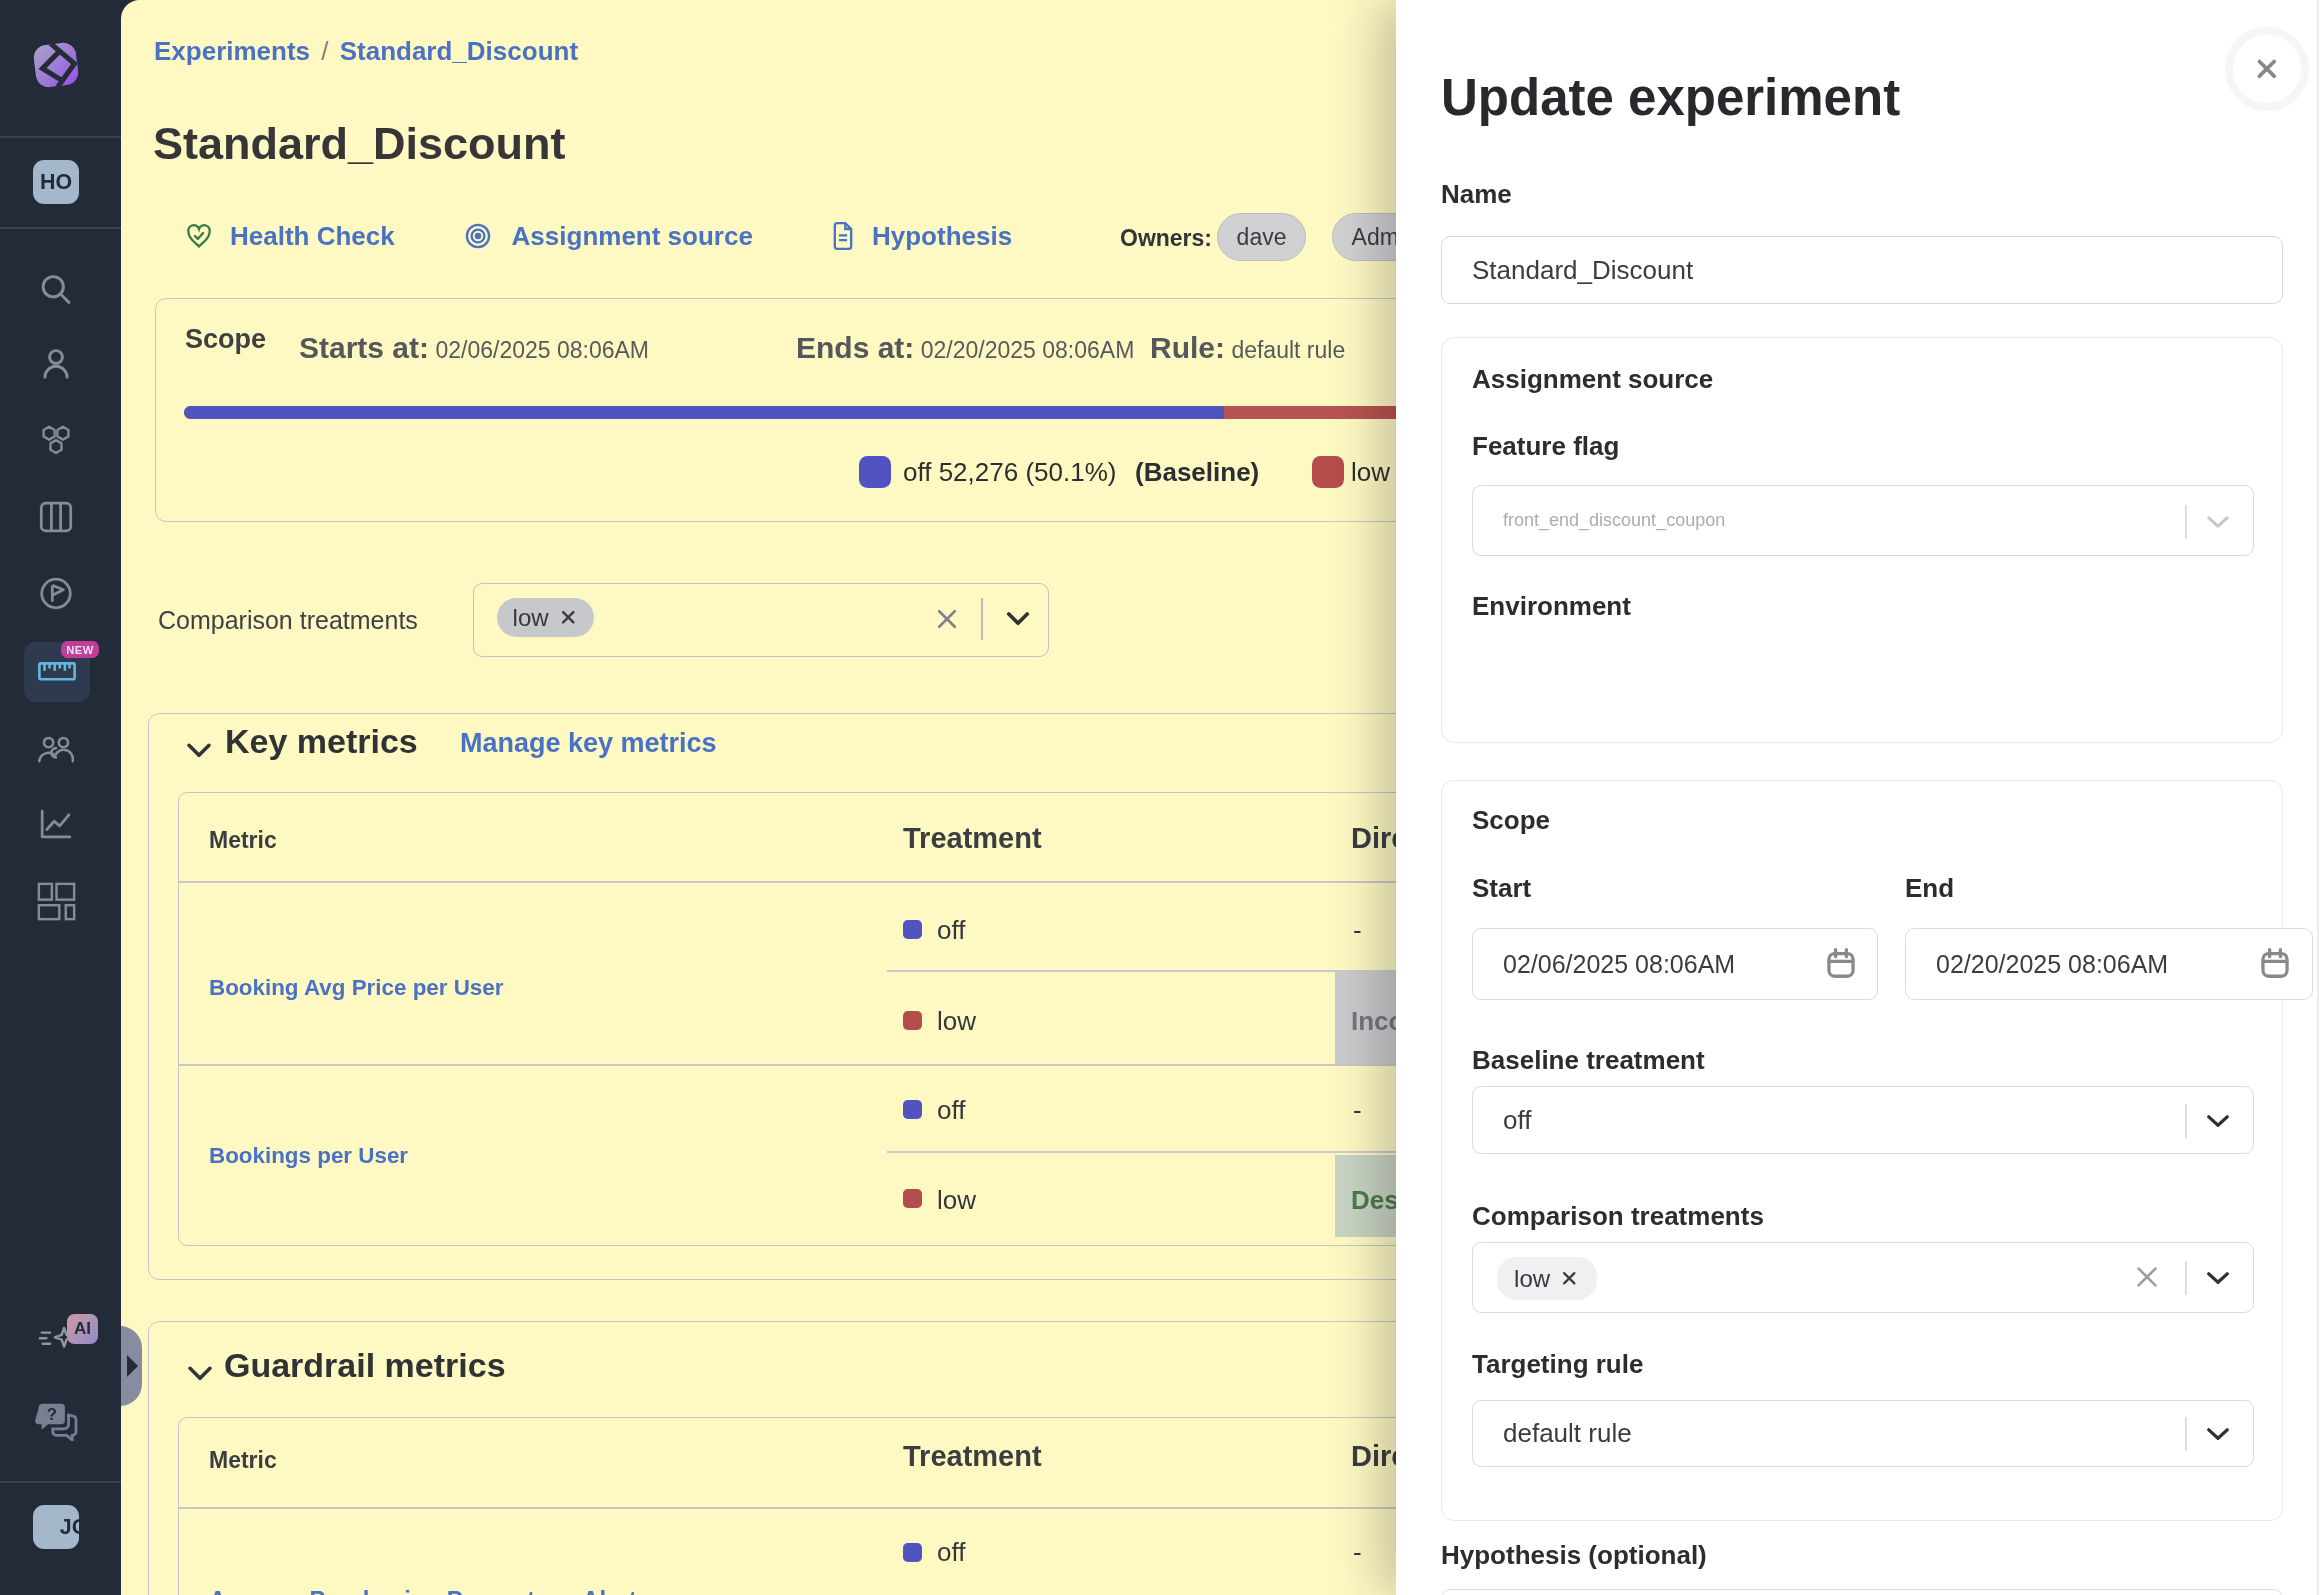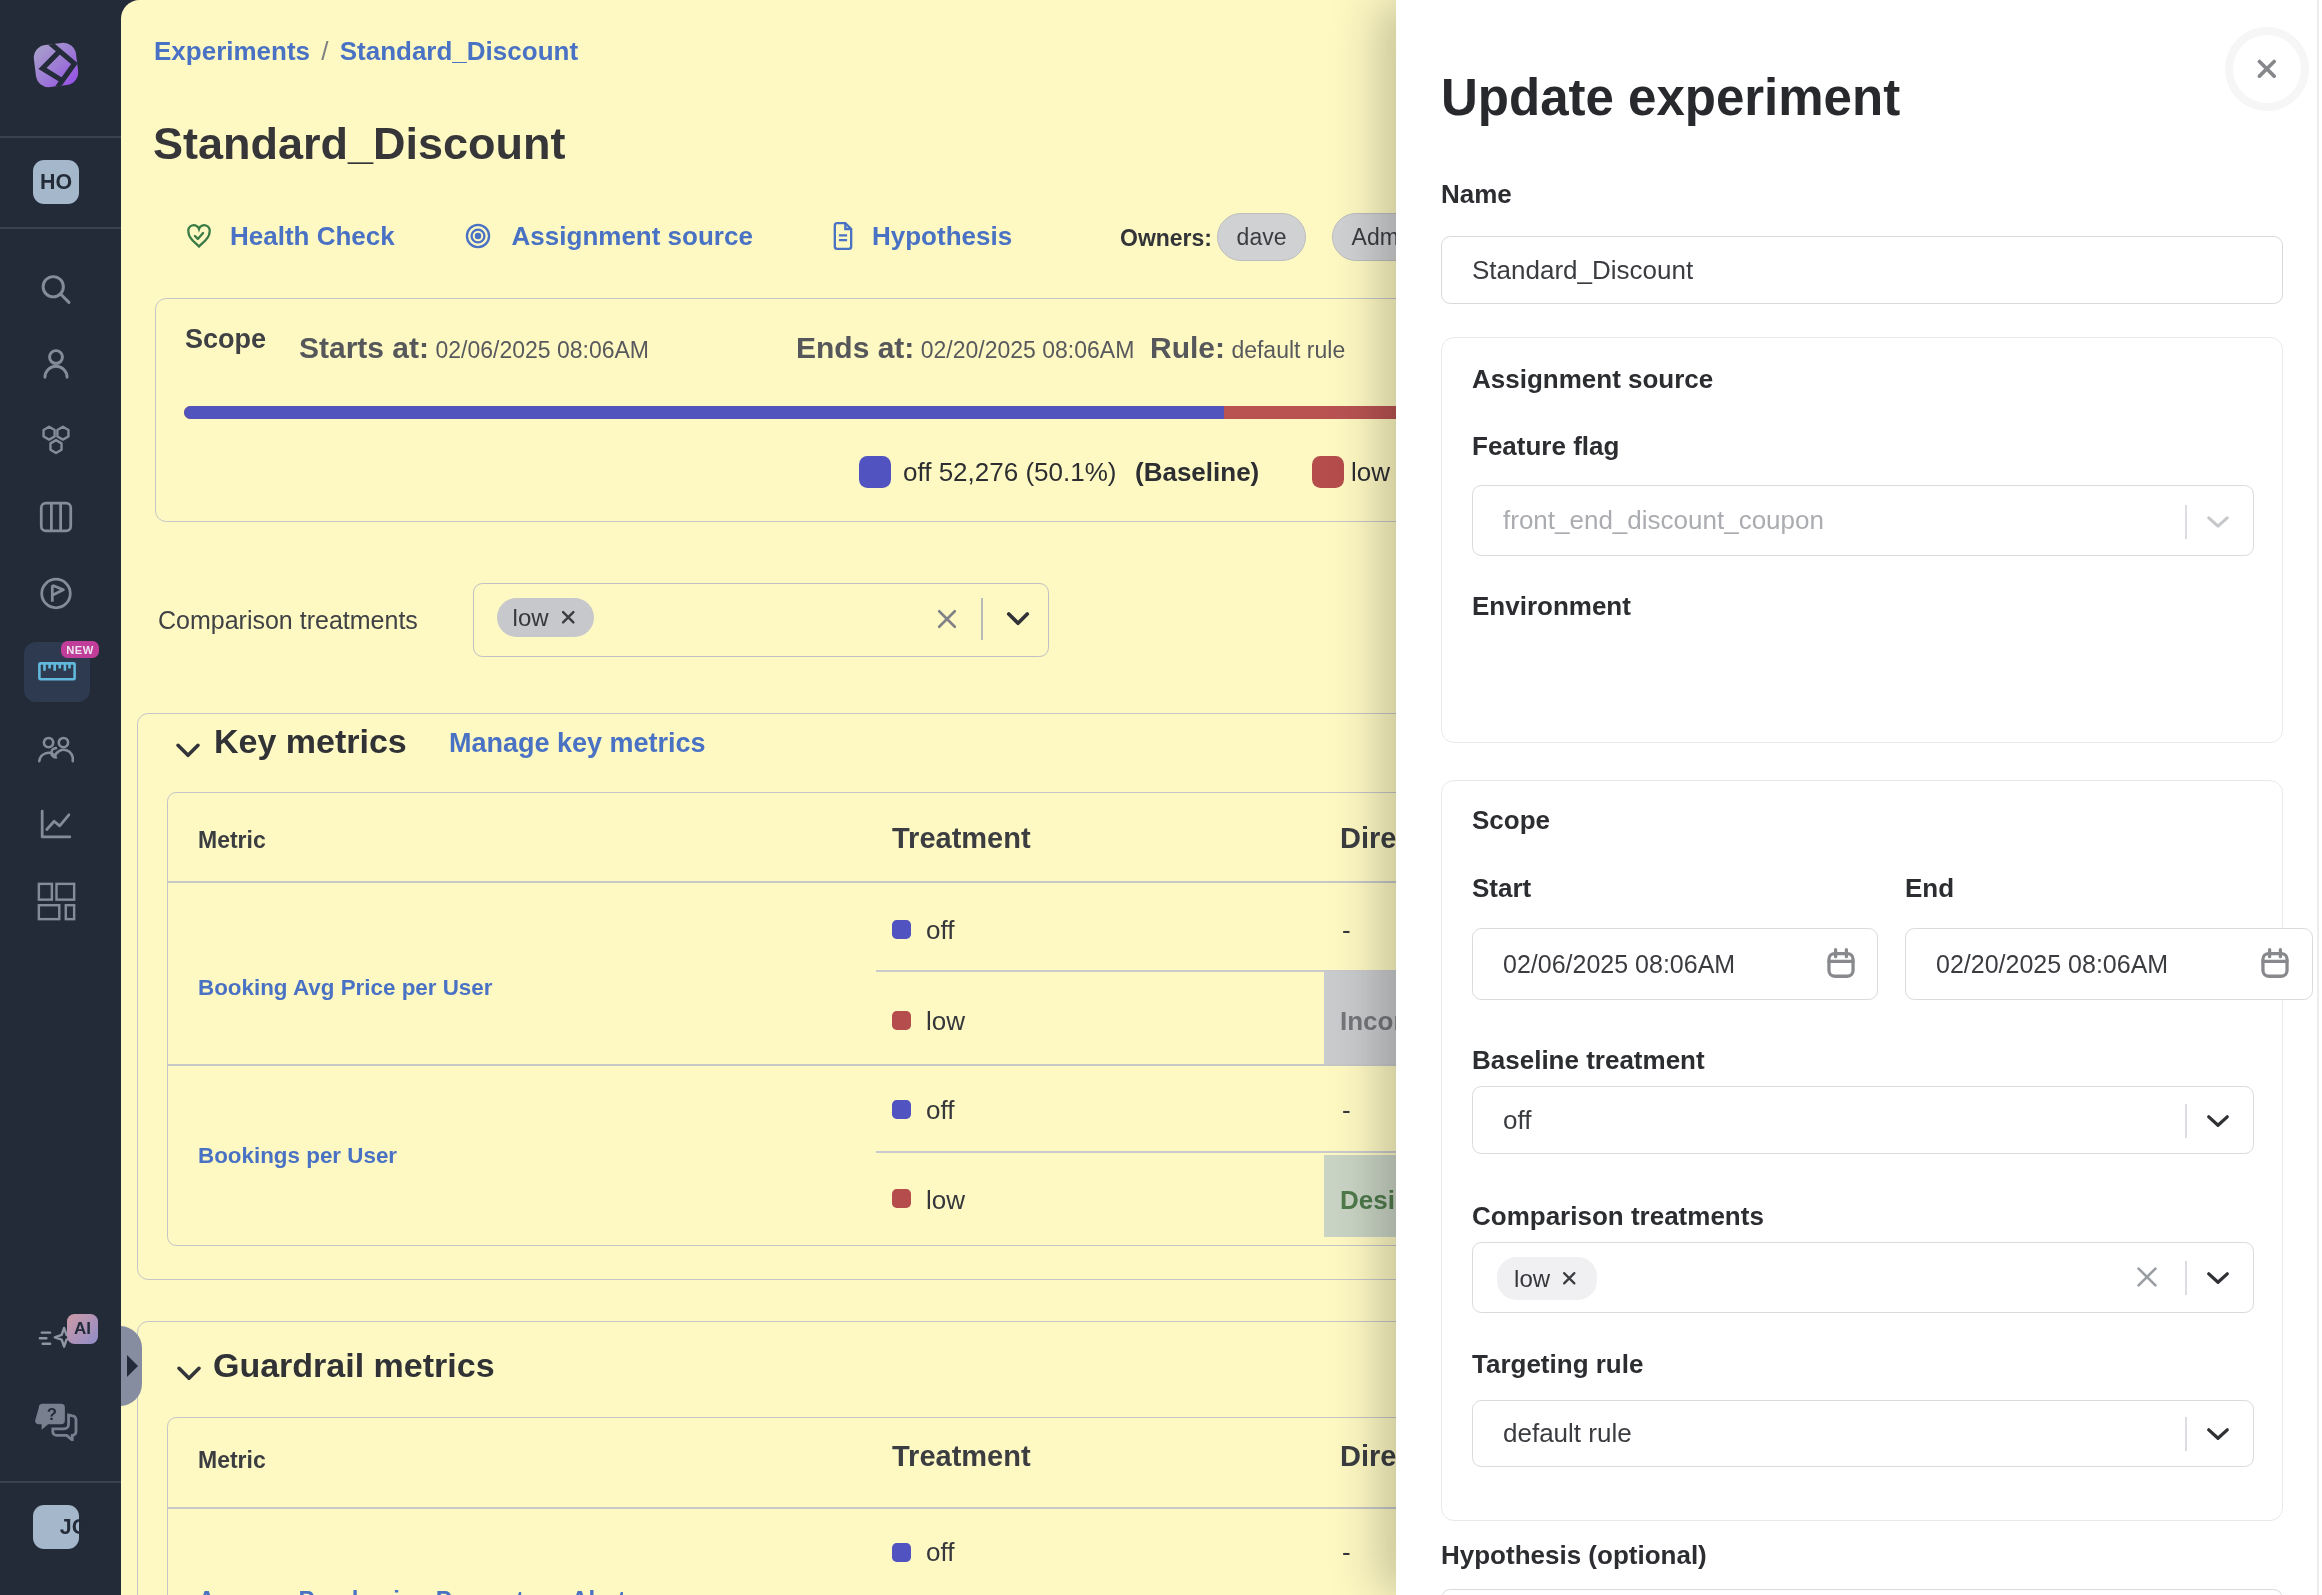--- a/index.html
+++ b/index.html
@@ -32,21 +32,21 @@
 #bar { position:absolute; left:28px; top:107px; width:2078px; height:13px; border-radius:6.5px; background:#b85352; overflow:hidden; }
 #bar .seg1 { position:absolute; left:0; top:0; width:1040px; height:13px; background:#5154bd; }
 .lsq { position:absolute; width:32px; height:32px; border-radius:8.4px; }
 
 
 #cmplabel { position:absolute; left:158px; top:606px; font-size:25px; color:#3f4145; }
 #cmpsel { position:absolute; left:473px; top:583px; width:576px; height:74px; border:1.9px solid #bfc0c2; border-radius:9.3px; }
 .pill { border-radius:19.6px; background:#c7c8cb; font-size:24px; color:#35373b; display:inline-flex; align-items:center; justify-content:center; gap:9.3px; }
 
 
-.outer { position:absolute; left:137px; width:2137px; border:1.9px solid #c5c6c8; border-radius:11.2px;padding-left:27px; }
+.outer { position:absolute; left:148px; width:2137px; border:1.9px solid #c5c6c8; border-radius:11.2px;padding-left:27px; }
 .secttitle { font-size:34px; font-weight:700; color:#303236; }
 .inner { position:absolute; left:29px; width:2074px; border:1.9px solid #c4c5c7; border-radius:9.3px; }
 .th { font-size:23px; font-weight:700; color:#3b3d41; position:absolute; }
 .swatch { position:absolute; width:18.6px; height:18.6px; border-radius:4.7px; }
 .tcell { position:absolute; font-size:26px; color:#35373b; }
 .thb { font-size:29px; font-weight:700; color:#3b3d41; position:absolute; }
 .mlink { position:absolute; font-size:22.4px; font-weight:700; color:#4a72c4; }
 .hline { position:absolute; height:1.9px; background:#c6c7c9; }
 
 
@@ -54,21 +54,21 @@
 #handle .tri { position:absolute; left:6.5px; top:29px; width:0; height:0; border-left:11.2px solid #232b39; border-top:11.2px solid transparent; border-bottom:11.2px solid transparent; }
 
 
 #drawer { position:absolute; left:1396px; top:0; width:926px; height:1595px; background:#ffffff; z-index:10; box-shadow:-17px 0 47px rgba(0,0,0,0.22); }
 #drawer .title { position:absolute; left:45px; top:68px; font-size:51px; font-weight:700; color:#27292c; }
 #closebtn { position:absolute; left:829px; top:27px; width:84px; height:84px; border-radius:50%; border:8.4px solid #f6f6f7; background:#fff; display:flex; align-items:center; justify-content:center; }
 .dlabel { position:absolute; font-size:26px; font-weight:700; color:#2b2d31; }
 .dinput { position:absolute; border:1.9px solid #d8d9db; border-radius:9.3px; background:#fff; display:flex; align-items:center; }
 .dcard { position:absolute; left:45px; width:842px; border:1.9px solid #e8e9ea; border-radius:13px; }
 .dtext { font-size:26px; color:#3a3c40; }
-.dmuted { font-size:26px; color:#aaacb0; }
+.dmuted { font-size:18px; color:#aaacb0; }
 .vsep { position:absolute; width:1.9px; background:#dcdde0; }
 .chev { position:absolute; }
 </style>
 </head>
 <body>
 
 <div id="main">
     <div id="mainc">
   <div id="crumbs">Experiments<span class="sep">/</span>Standard_Discount</div>
   <div id="title">Standard_Discount</div>

